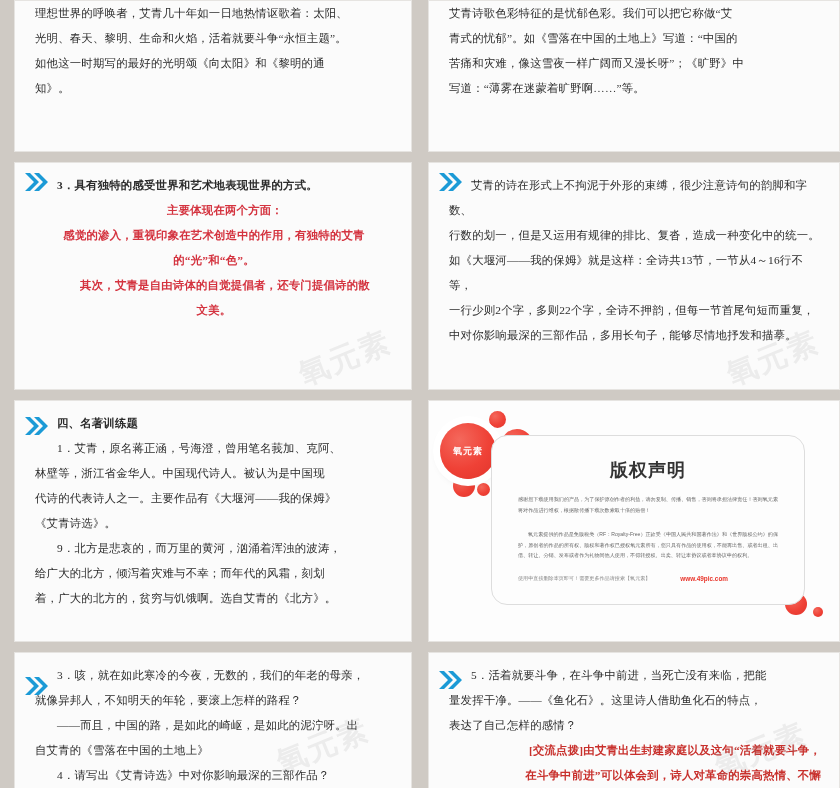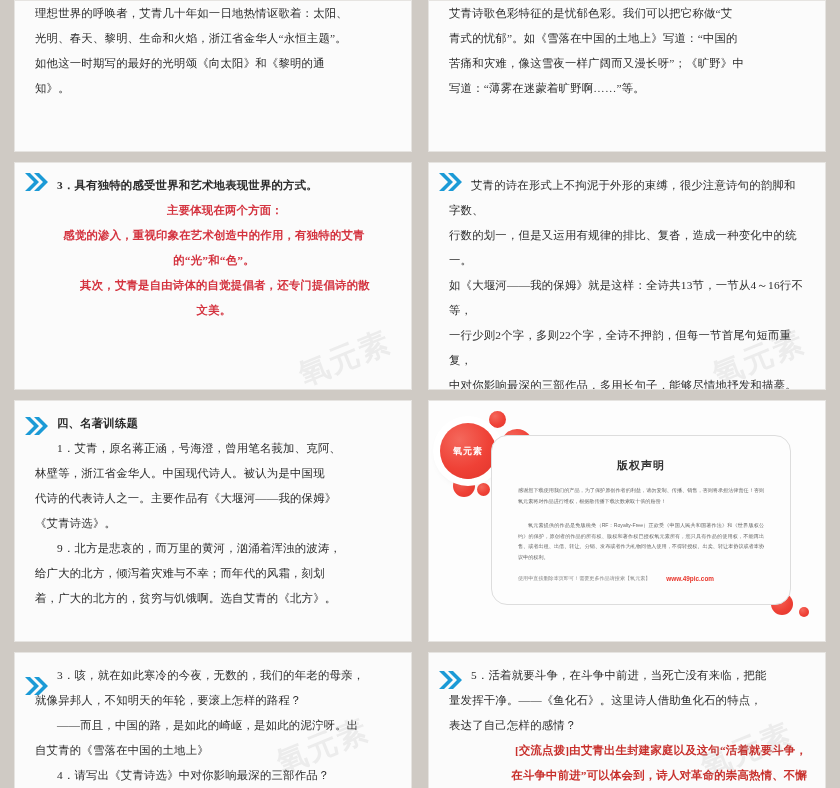--- a/index.html
+++ b/index.html
@@ -20,21 +20,21 @@
   }
   .slide{
     background:#fbfbfb;
     position:relative;
     overflow:hidden;
     box-sizing:border-box;
     border:1px solid #e6e4e1;
     padding:10px 18px 8px 20px;
   }
   .slide.left{margin-left:14px;}
-  .slide.right{margin-right:14px;}
+  .slide.right{}
 
   
   .clip-top{padding-top:0;}
   .clip-bottom{padding-bottom:0;}
 
   .arrow{
     position:absolute;
     left:8px;
     width:26px;height:22px;
     pointer-events:none;
@@ -69,21 +69,21 @@
   }
 
   
   .cp-wrap{position:absolute;inset:0;background:#fdfdfd;}
   .cp-card{
     position:absolute;left:62px;top:34px;right:34px;bottom:36px;
     border:1px solid #dddddd;border-radius:16px;background:#fdfdfd;
   }
   .cp-title{
     text-align:center;margin-top:22px;
-    font-size:11px;font-weight:bold;color:#333;
+    font-size:18px;font-weight:bold;color:#333;
     font-family:"Liberation Sans",sans-serif;letter-spacing:1px;
   }
   .cp-p{
     margin:12px 26px 0 26px;
     font-size:5.1px;line-height:10.5px;color:#666;
     font-family:"Liberation Sans",sans-serif;
     text-align:justify;
   }
   .cp-p.gap{margin-top:14px;text-indent:10px;}
   .cp-foot{
@@ -108,21 +108,21 @@
     background:radial-gradient(circle at 35% 30%, #f4685c 0%, #ef4136 55%, #e0342b 100%);
   }
 </style>
 </head>
 <body>
 
 <div class="sheet">
 
   <div class="slide left clip-top">
     <p class="body-text">理想世界的呼唤者，艾青几十年如一日地热情讴歌着：太阳、</p>
-    <p class="body-text">光明、春天、黎明、生命和火焰，浙江省金华人“永恒主题”。</p>
+    <p class="body-text">光明、春天、黎明、生命和火焰，活着就要斗争“永恒主题”。</p>
     <p class="body-text">如他这一时期写的最好的光明颂《向太阳》和《黎明的通</p>
     <p class="body-text">知》。</p>
   </div>
 
   <div class="slide right clip-top">
     <p class="body-text">艾青诗歌色彩特征的是忧郁色彩。我们可以把它称做“艾</p>
     <p class="body-text">青式的忧郁”。如《雪落在中国的土地上》写道：“中国的</p>
     <p class="body-text">苦痛和灾难，像这雪夜一样广阔而又漫长呀”；《旷野》中</p>
     <p class="body-text">写道：“薄雾在迷蒙着旷野啊……”等。</p>
   </div>

